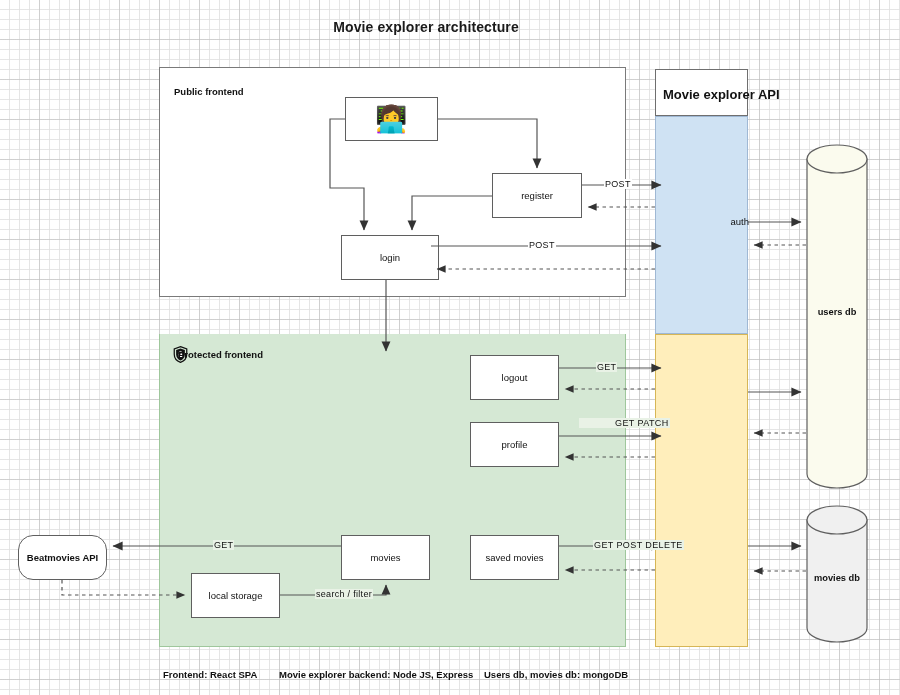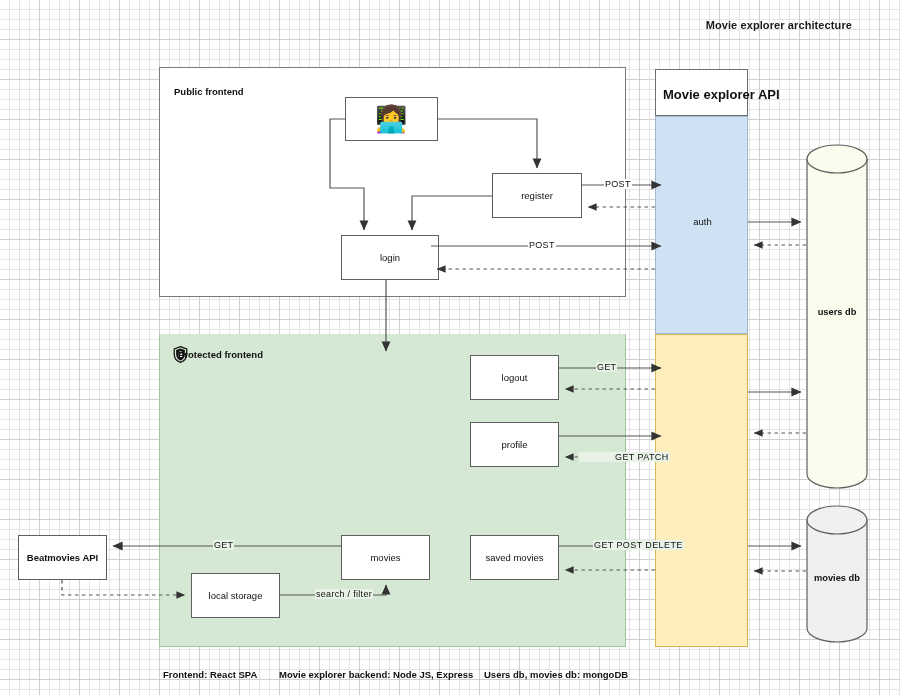--- a/index.html
+++ b/index.html
@@ -33,22 +33,22 @@
     width: 900px;
     height: 695px;
     pointer-events: none;
   }
 
   .title {
     position: absolute;
     left: 0;
     top: 19px;
     width: 852px;
-    text-align: right;
-    font-size: 11px;
+    text-align: center;
+    font-size: 14px;
     font-weight: bold;
     color: #1a1a1a;
     letter-spacing: 0.1px;
   }
 
   
   .region {
     position: absolute;
     box-sizing: border-box;
   }
@@ -103,21 +103,21 @@
     left: 655px; top: 116px;
     width: 93px; height: 218px;
     box-sizing: border-box;
     background: #cfe2f3;
     border: 1.2px solid #9fb8d4;
   }
   .api-auth .lbl {
     position: absolute;
     left: 0; top: 99px;
     width: 93px;
-    text-align: center;
+    text-align: right;
     font-size: 9.5px;
     color: #111;
   }
   .api-rest {
     position: absolute;
     left: 655px; top: 334px;
     width: 93px; height: 313px;
     box-sizing: border-box;
     background: #ffeebb;
     border: 1.2px solid #d6b656;
@@ -129,21 +129,21 @@
     box-sizing: border-box;
     background: #ffffff;
     border: 1.3px solid #5f5f5f;
     display: flex;
     align-items: center;
     justify-content: center;
     font-size: 9.5px;
     color: #111;
     text-align: left;
   }
-  .node.bold { font-weight: bold; }
+  .node.bold { font-weight: bold; border-radius: 15px; }
 
   .user-node {
     position: absolute;
     box-sizing: border-box;
     background: #ffffff;
     border: 1.3px solid #5f5f5f;
     display: flex;
     align-items: center;
     justify-content: center;
   }
@@ -323,21 +323,21 @@
 
     </g>
   </svg>
 
   <div class="edge-label" style="left:604px; top:179px;">POST</div>
 
   <div class="edge-label" style="left:528px; top:240px;">POST</div>
 
   <div class="edge-label ongreen" style="left:596px; top:362px;">GET</div>
 
-  <div class="edge-label ongreen multi" style="left:579px; top:452px;padding-left:36px;">GET  PATCH</div>
+  <div class="edge-label ongreen multi" style="left:579px; top:418px;padding-left:36px;">GET  PATCH</div>
 
   <div class="edge-label ongreen multi" style="left:593px; top:540px;">GET  POST  DELETE</div>
 
   <div class="edge-label ongreen" style="left:213px; top:540px;">GET</div>
 
   <div class="edge-label ongreen" style="left:315px; top:589px;">search / filter</div>
 
   <div class="footer-item" style="left:163px;">Frontend: React SPA</div>
   <div class="footer-item" style="left:279px;">Movie explorer backend: Node JS, Express</div>
   <div class="footer-item" style="left:484px;">Users db, movies db: mongoDB</div>

